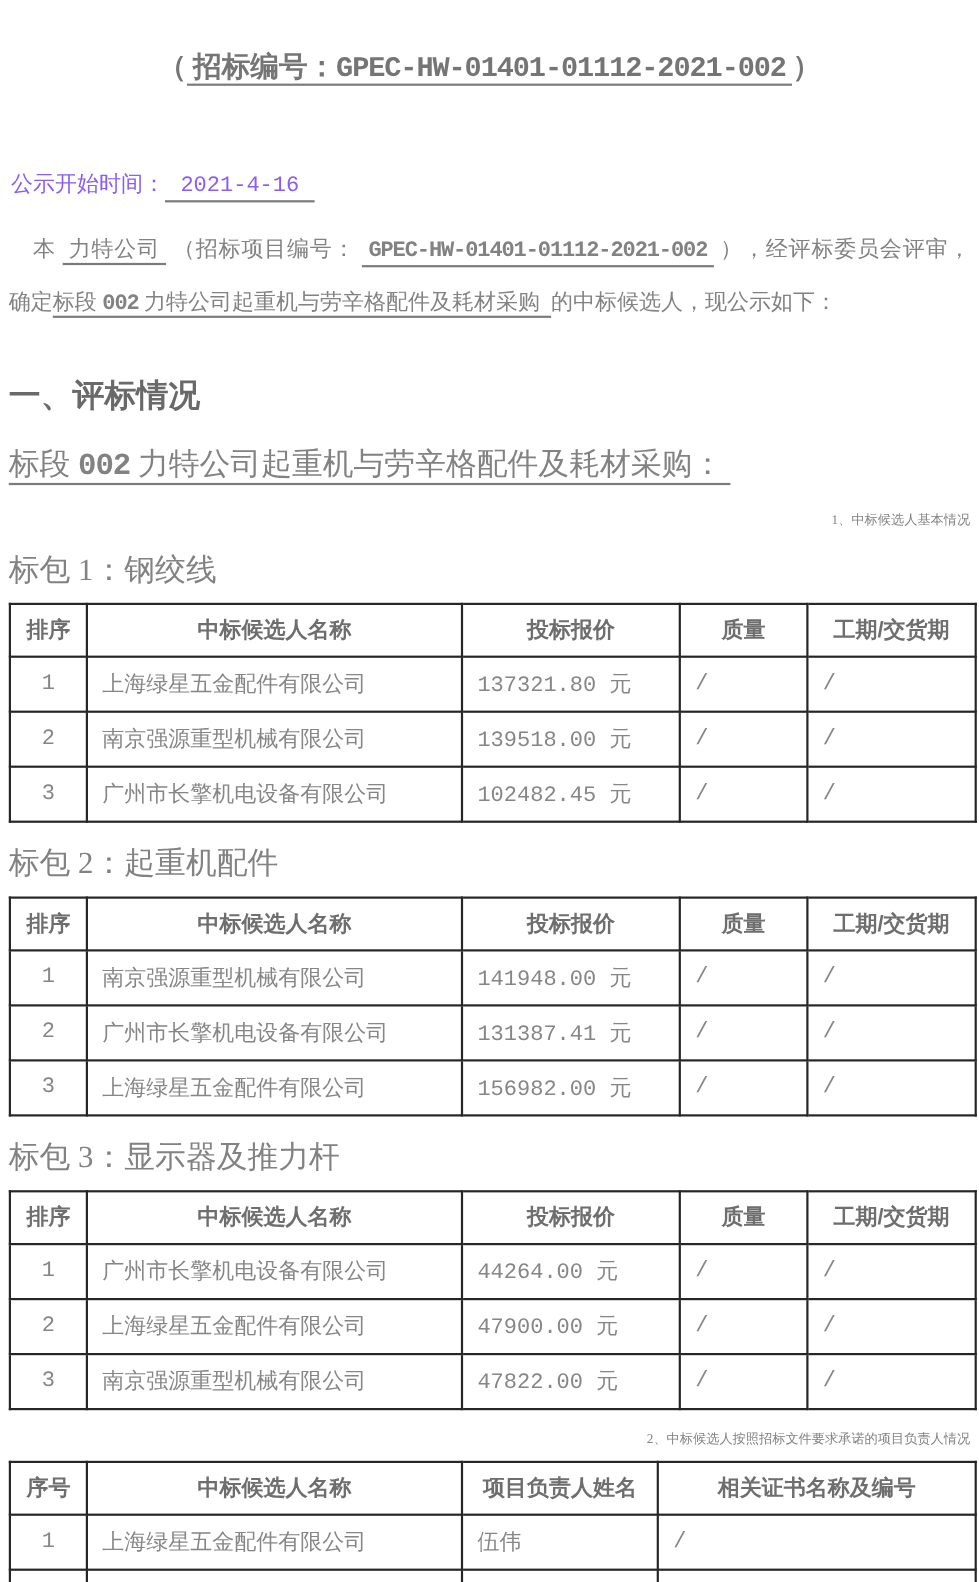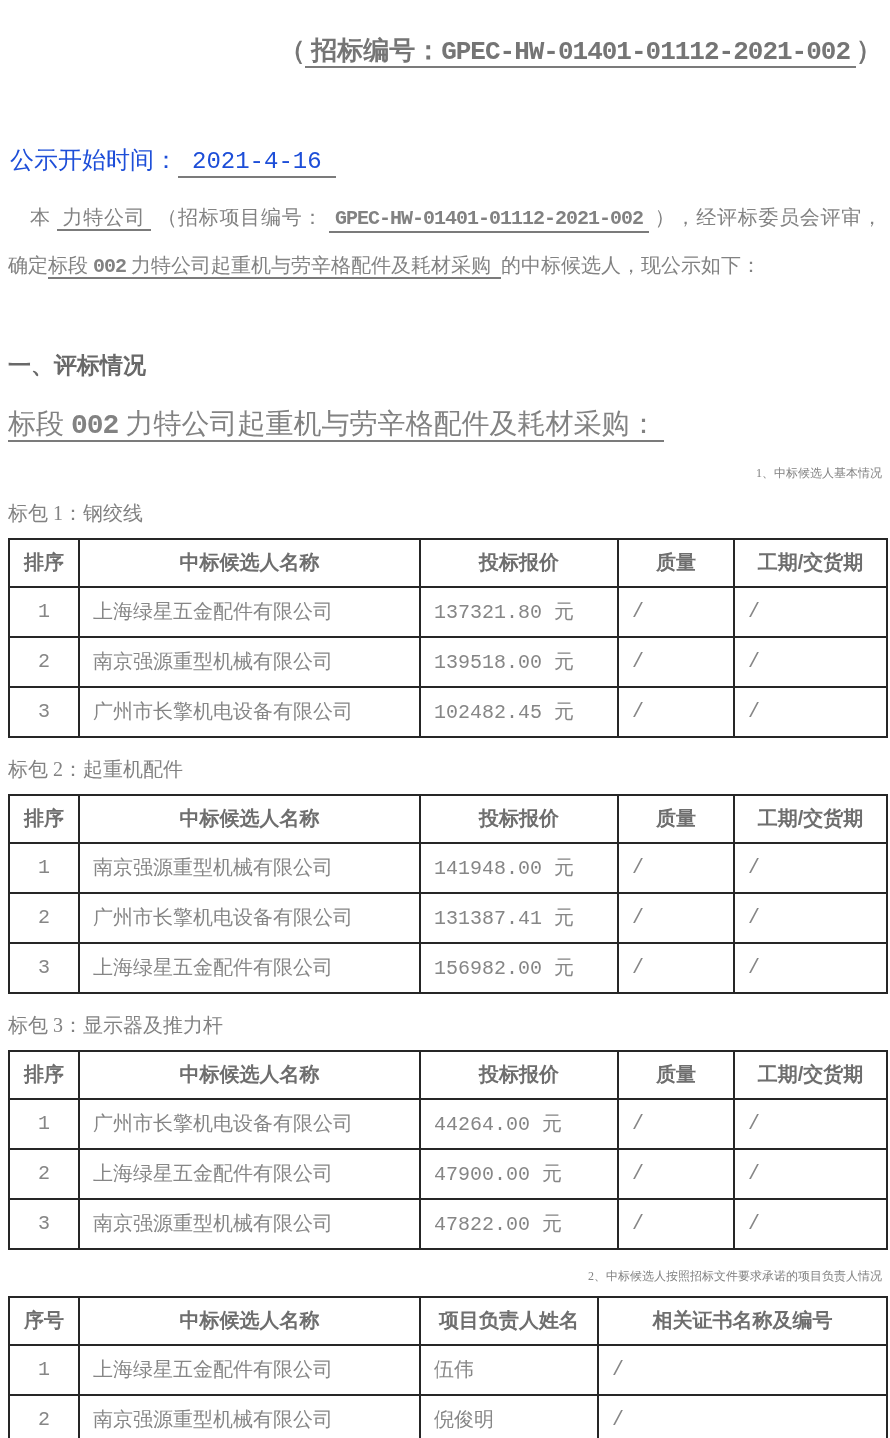--- a/index.html
+++ b/index.html
@@ -22,22 +22,22 @@
     font-weight: bold;
     font-size: 27px;
     color: #6f6f6f;
     line-height: 1.15;
   }
   .doc-title .u-title {
     border-bottom: 2px solid #787878;
     padding-bottom: 2px;
   }
   .doc-subtitle {
-    margin-top: 26px;
-    text-align: right;
+    margin-top: 36px;
+    text-align: center;
     font-family: "Liberation Sans", sans-serif;
     font-weight: bold;
     font-size: 26px;
     color: #757575;
     line-height: 1.15;
   }
   
   .u  { border-bottom: 2px solid #7b7b7b; padding-bottom: 1px; }
   .pad-s { padding-left: 6px;  padding-right: 6px; }
   .pad-m { padding-left: 14px; padding-right: 14px; }
@@ -45,57 +45,57 @@
     font-family: "Liberation Mono", monospace;
     font-weight: bold;
     letter-spacing: -1px;
   }
   .num { font-family: "Liberation Mono", monospace; }
   
   .meta-line {
     margin-top: 76px;
     position: relative;
     height: 30px;
-    font-size: 24px;
-    color: #1d4ed8;
+    font-size: 20px;
+    color: #8b5cf6;
   }
   .meta-start { position: absolute; left: 2px;  top: 0; }
   .meta-end   { position: absolute; left: 507px; top: 0; }
   
   .intro {
     margin-top: 20px;
     line-height: 46px;
     text-align: justify;
     text-indent: 22px;
     font-size: 20px;
     color: #828282;
   }
   
   .section-heading {
-    margin-top: 60px;
+    margin-top: 40px;
     font-family: "Liberation Sans", sans-serif;
     font-weight: bold;
-    font-size: 23px;
+    font-size: 29px;
     color: #696969;
   }
   .section-subheading {
     margin-top: 22px;
     font-size: 28px;
     color: #828282;
     line-height: 1.5;
   }
   .item-title {
     margin-top: 18px;
     font-size: 12px;
     color: #828282;
     text-align: right;
   }
   .pkg-caption {
     margin-top: 18px;
-    font-size: 20px;
+    font-size: 28px;
     color: #828282;
   }
   
   table.doc-table {
     margin-top: 11px;
     border-collapse: collapse;
     table-layout: fixed;
     width: 878px;
   }
   .doc-table th, .doc-table td {

